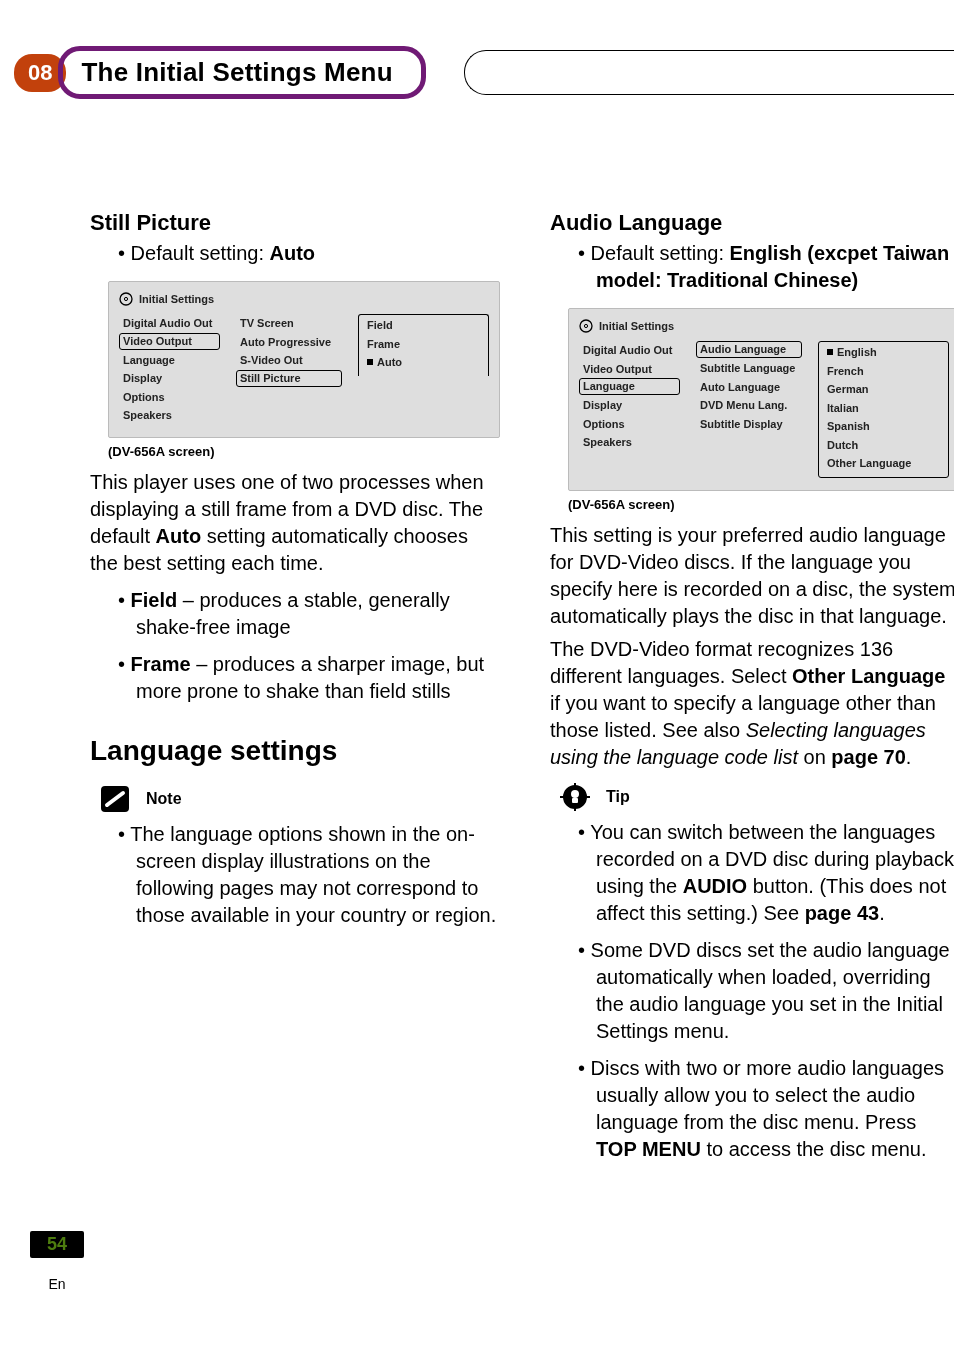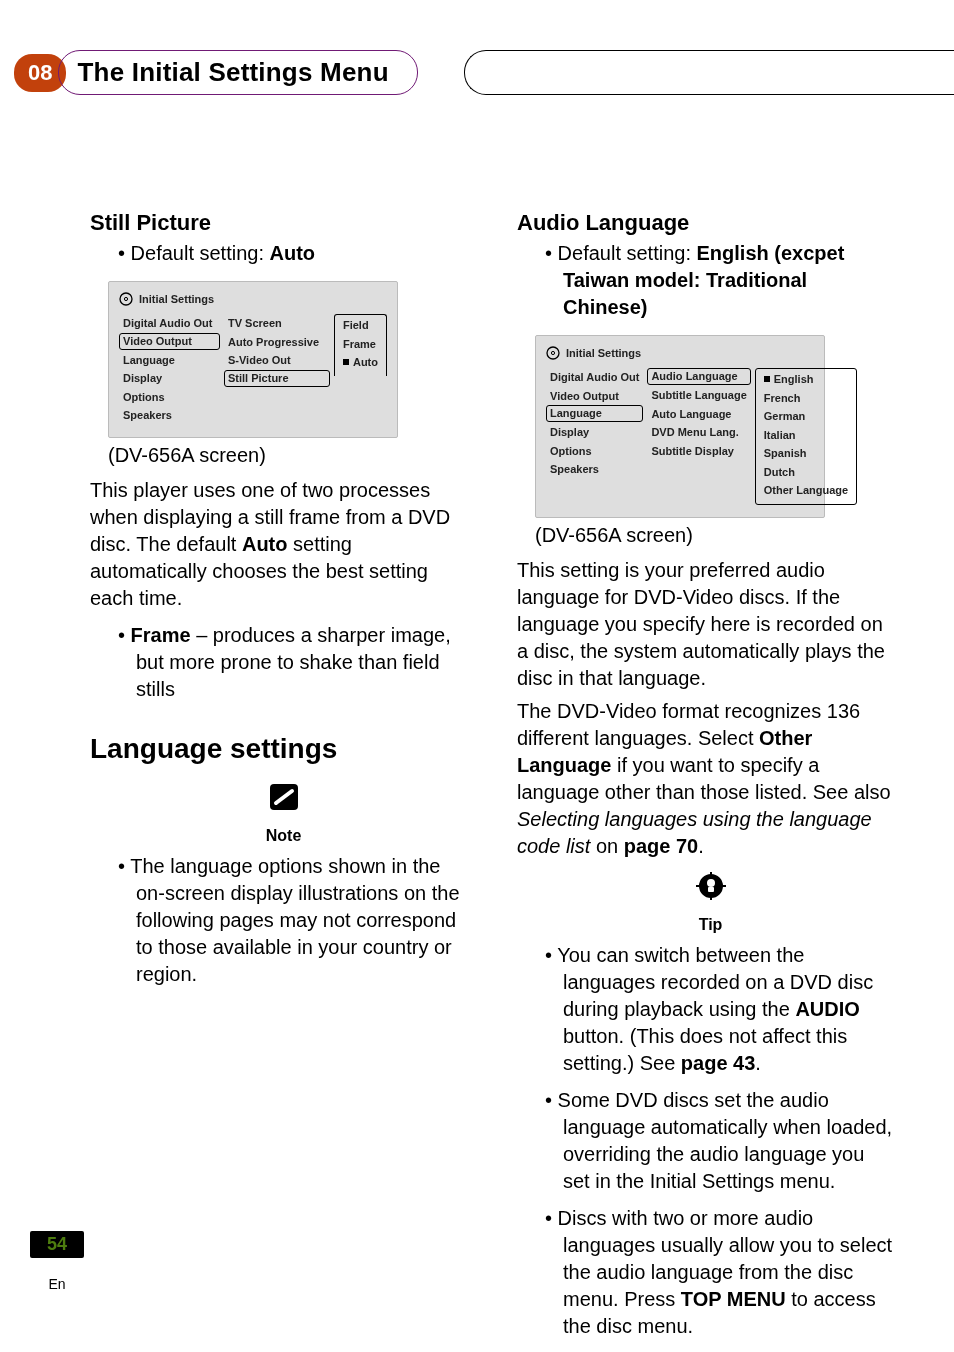--- a/index.html
+++ b/index.html
@@ -23,21 +23,21 @@
   .chapter-badge {
     background: #c2410c;
     color: #fff;
     font-weight: bold;
     font-size: 22px;
     padding: 6px 14px;
     border-radius: 18px;
     margin-left: 14px;
   }
   .header-title-wrap {
-    border: 1px solid #701a75;
+    border: 5px solid #701a75;
     border-radius: 22px;
     padding: 6px 28px 6px 18px;
     margin-left: -8px;
     display: inline-flex;
     align-items: center;
     text-align: right;
   }
   .header-title {
     font-weight: 800;
     font-size: 26px;
@@ -85,59 +85,58 @@
   .bullet-line::before { content: "• "; }
   .para {
     font-size: 20px;
     font-weight: 300;
     line-height: 1.35;
     margin: 6px 0;
   }
   .bold { font-weight: 700; }
   .ital { font-style: italic; }
   .caption {
-    font-size: 20px;
-    font-weight: 400;
+    font-size: 13px;
+    font-weight: 700;
     margin: 6px 0 10px 18px;
   }
 
   .note-row, .tip-row {
     display: flex;
     align-items: center;
     gap: 16px;
     margin: 4px 0 8px 10px;
-    flex-direction: column;
   }
   .note-icon, .tip-icon {
     width: 30px; height: 28px;
     display: inline-block;
   }
   .note-icon svg, .tip-icon svg { width: 100%; height: 100%; }
   .note-label, .tip-label { font-weight: 700; font-size: 16px; }
 
   
   .menu-box {
     border: 1px solid #bbb;
     border-radius: 2px;
     background: #dedede;
-    width: 290px;
+    width: 392px;
     margin: 14px 0 6px 18px;
     padding: 10px 10px 12px 10px;
     font-size: 11px;
     font-weight: 700;
     color: #222;
   }
   .menu-header {
     display: flex; align-items: center; gap: 6px;
     margin-bottom: 8px;
   }
   .disc-icon {
     width: 14px; height: 14px; display:inline-block;
   }
-  .menu-cols { display: flex; gap: 0; }
+  .menu-cols { display: flex; gap: 12px; }
   .menu-col1 { width: 105px; padding-right:4px;}
   .menu-col2 { width: 110px; padding-right:4px;}
   .menu-col3 { flex:1; }
   .mitem { padding: 1px 4px; line-height: 1.5; white-space: nowrap;}
   .msel-block {
     border: 1.2px solid #000;
     border-radius: 3px;
     padding: 0;
     margin-bottom:1px;
     display:block;
@@ -235,20 +234,23 @@
         </div>
       </div>
     </div>
     <p class="caption">(DV-656A screen)</p>
 
     <p class="para">
       <span>This player uses one of two processes when displaying a still frame from a DVD disc. The default </span><span class="bold">Auto</span><span> setting automatically chooses the best setting each time.</span>
     </p>
 
     <div class="sub-bullets">
+      <p class="bullet-line">
+        <span class="bold">Field</span><span> – produces a stable, generally shake-free image</span>
+      </p>
       <p class="bullet-line" style="margin-top:10px;">
         <span class="bold">Frame</span><span> – produces a sharper image, but more prone to shake than field stills</span>
       </p>
     </div>
 
     <h1 class="sechead">Language settings</h1>
 
     <div class="note-row">
       <span class="note-icon">
         <svg viewBox="0 0 30 28">

